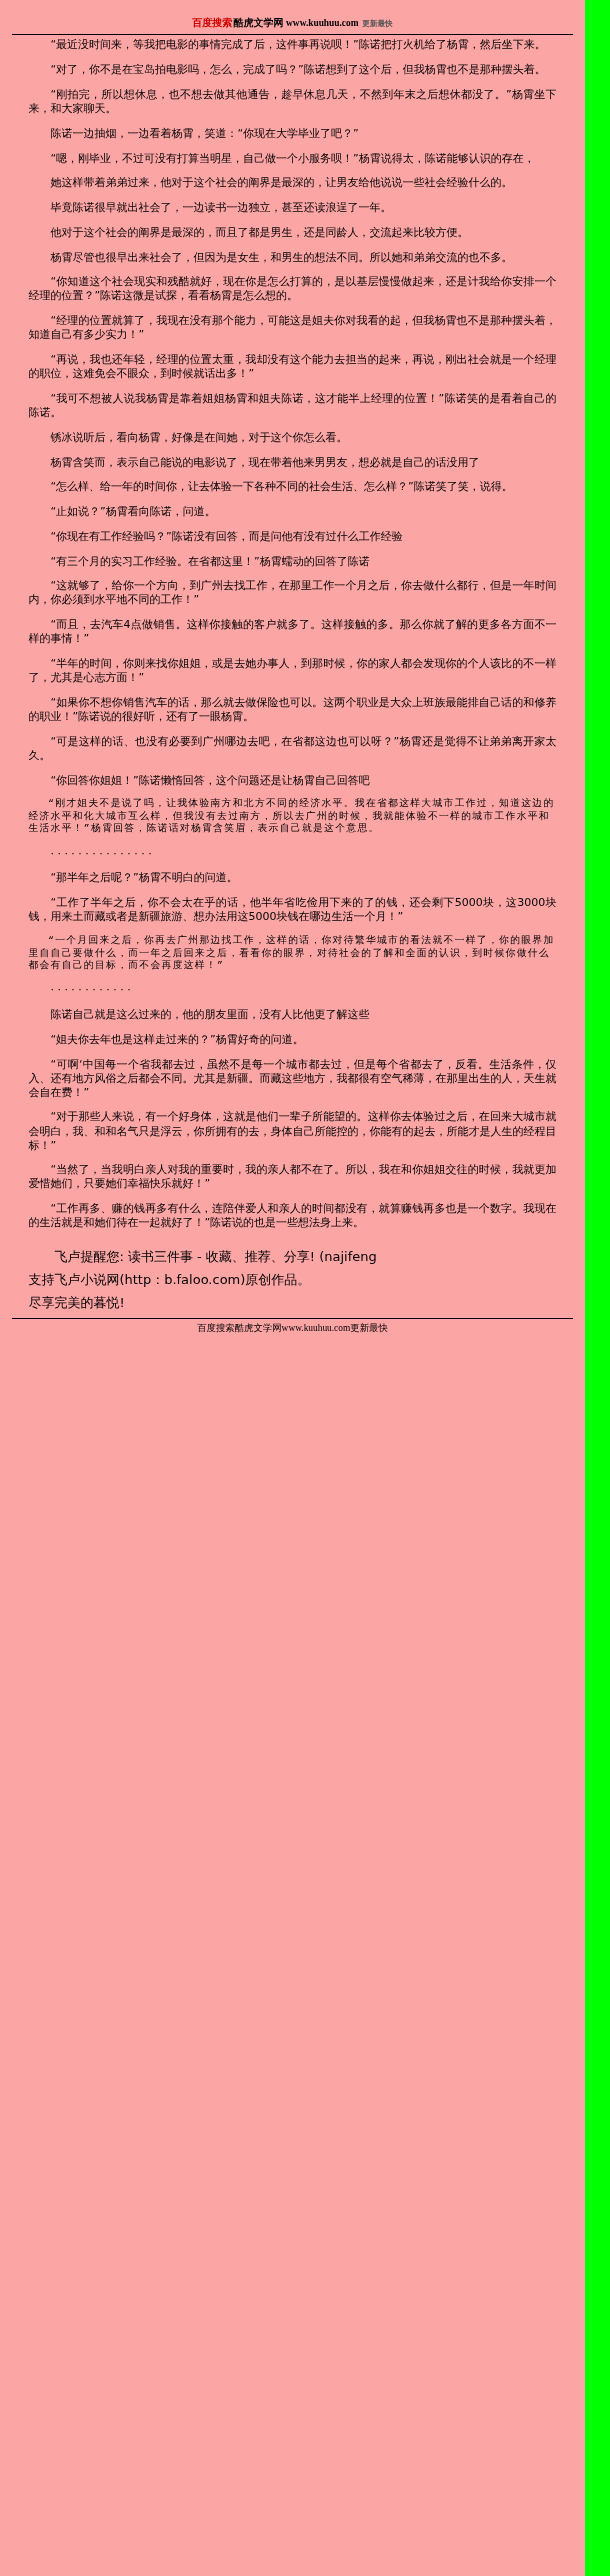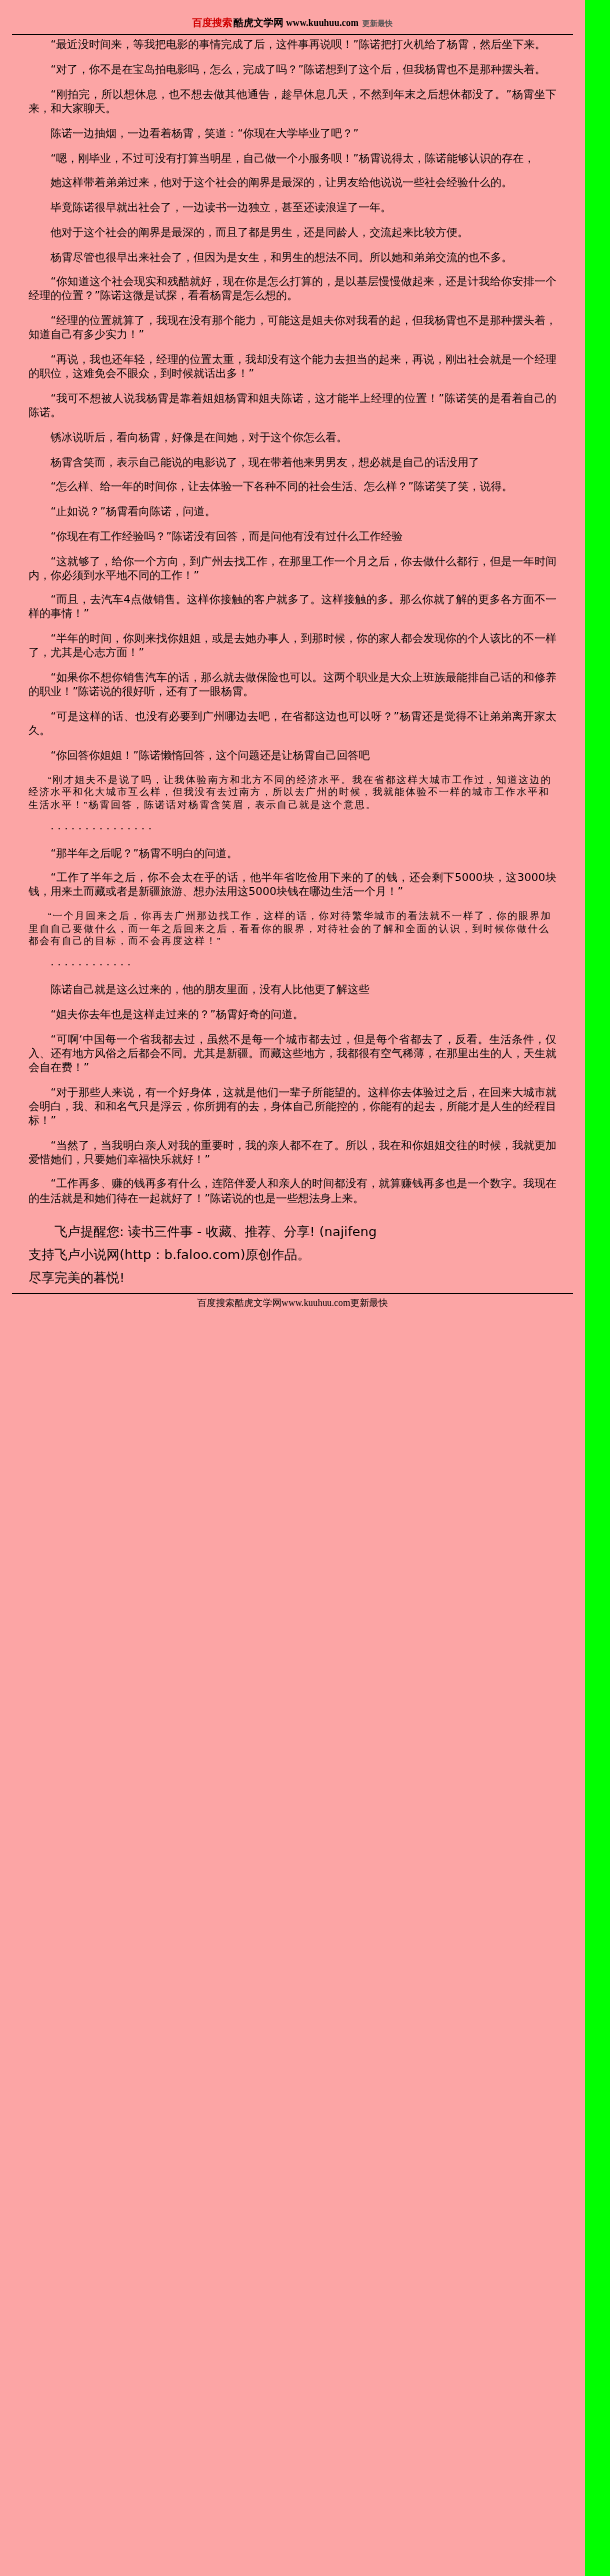--- a/index.html
+++ b/index.html
@@ -73,21 +73,21 @@
     font-family: "DejaVu Sans", "Liberation Sans", sans-serif;
     color: #000;
     font-weight: normal;
   }
   p.sep {
     margin: 0 0 10.7px 0;
     font-size: 9.8px;
     line-height: 1.28;
     text-indent: 2em;
     letter-spacing: 1.3px;
-    font-family: Liberation Sans, sans-serif;
+    font-family: Liberation Mono, monospace;
   }
   .footer-block {
     padding: 1.3px 16.4px 0 16.4px;
     font-size: 13px;
     font-family: "DejaVu Sans", "Liberation Sans", sans-serif;
   }
   .footer-block p {
     margin: 0 0 6.3px 0;
     line-height: 1.3;
   }
@@ -129,20 +129,21 @@
     <p class="para">杨霄尽管也很早出来社会了，但因为是女生，和男生的想法不同。所以她和弟弟交流的也不多。</p>
     <p class="para">“你知道这个社会现实和残酷就好，现在你是怎么打算的，是以基层慢慢做起来，还是计我给你安排一个经理的位置？”陈诺这微是试探，看看杨霄是怎么想的。</p>
     <p class="para">“经理的位置就算了，我现在没有那个能力，可能这是姐夫你对我看的起，但我杨霄也不是那种摆头着，知道自己有多少实力！”</p>
     <p class="para">“再说，我也还年轻，经理的位置太重，我却没有这个能力去担当的起来，再说，刚出社会就是一个经理的职位，这难免会不眼众，到时候就话出多！”</p>
     <p class="para">“我可不想被人说我杨霄是靠着姐姐杨霄和姐夫陈诺，这才能半上经理的位置！”陈诺笑的是看着自己的陈诺。</p>
     <p class="para">锈冰说听后，看向杨霄，好像是在间她，对于这个你怎么看。</p>
     <p class="para">杨霄含笑而，表示自己能说的电影说了，现在带着他来男男友，想必就是自己的话没用了</p>
     <p class="para">“怎么样、给一年的时间你，让去体验一下各种不同的社会生活、怎么样？”陈诺笑了笑，说得。</p>
     <p class="para">“止如说？”杨霄看向陈诺，问道。</p>
     <p class="para">“你现在有工作经验吗？”陈诺没有回答，而是问他有没有过什么工作经验</p>
+    <p class="para">“有三个月的实习工作经验。在省都这里！”杨霄蠕动的回答了陈诺</p>
     <p class="para">“这就够了，给你一个方向，到广州去找工作，在那里工作一个月之后，你去做什么都行，但是一年时间内，你必须到水平地不同的工作！”</p>
     <p class="para">“而且，去汽车4点做销售。这样你接触的客户就多了。这样接触的多。那么你就了解的更多各方面不一样的事情！”</p>
     <p class="para">“半年的时间，你则来找你姐姐，或是去她办事人，到那时候，你的家人都会发现你的个人该比的不一样了，尤其是心志方面！”</p>
     <p class="para">“如果你不想你销售汽车的话，那么就去做保险也可以。这两个职业是大众上班族最能排自己话的和修养的职业！”陈诺说的很好听，还有了一眼杨霄。</p>
     <p class="para">“可是这样的话、也没有必要到广州哪边去吧，在省都这边也可以呀？”杨霄还是觉得不让弟弟离开家太久。</p>
     <p class="para">“你回答你姐姐！”陈诺懒惰回答，这个问题还是让杨霄自己回答吧</p>
     <p class="sep">“刚才姐夫不是说了吗，让我体验南方和北方不同的经济水平。我在省都这样大城市工作过，知道这边的经济水平和化大城市互么样，但我没有去过南方，所以去广州的时候，我就能体验不一样的城市工作水平和生活水平！”杨霄回答，陈诺话对杨霄含笑眉，表示自己就是这个意思。</p>
     <p class="para">· · · · · · · · · · · · · · ·</p>
     <p class="para">“那半年之后呢？”杨霄不明白的问道。</p>
     <p class="para">“工作了半年之后，你不会太在乎的话，他半年省吃俭用下来的了的钱，还会剩下5000块，这3000块钱，用来土而藏或者是新疆旅游、想办法用这5000块钱在哪边生活一个月！”</p>

